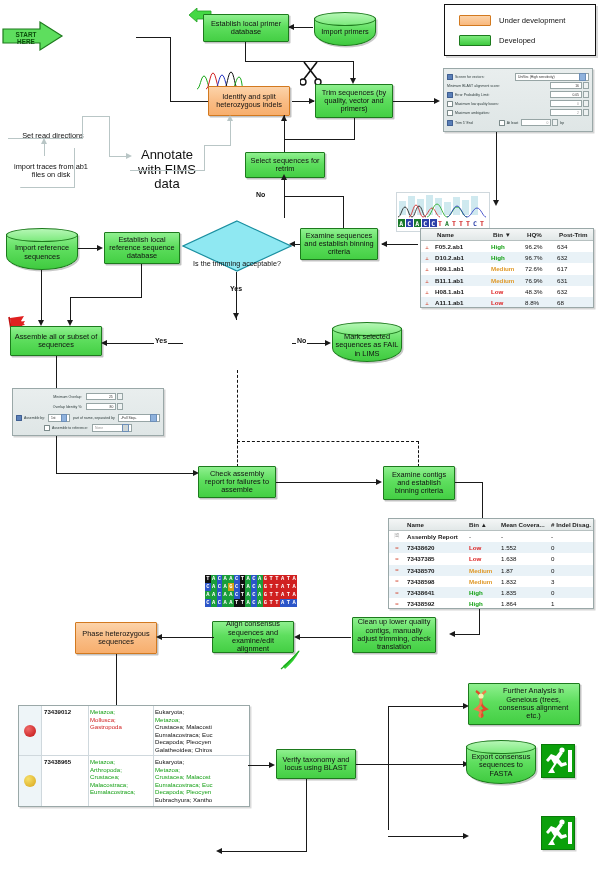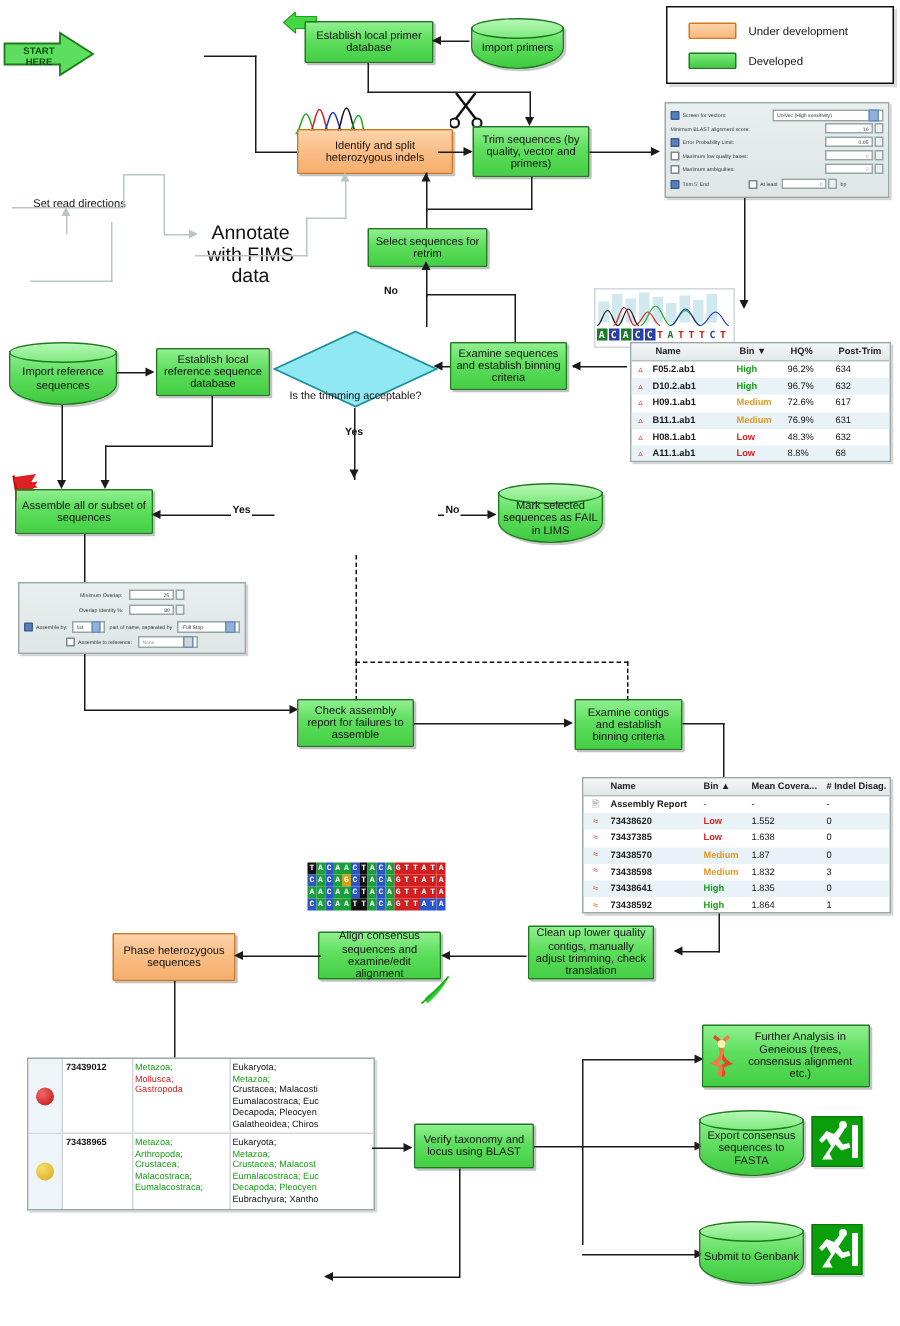--- a/index.html
+++ b/index.html
@@ -173,21 +173,21 @@
   <div class="arrow ar-r" style="left:209px;top:97.6px;"></div>
 
   <svg class="sprite" style="left:196px;top:70px;" width="48" height="20" viewBox="0 0 48 20">
     <path d="M1,19 C4,19 5,6 8,6 C11,6 12,19 15,19" fill="none" stroke="#1ca81c" stroke-width="1"></path>
     <path d="M10,19 C13,19 14,3 17,3 C20,3 21,19 24,19" fill="none" stroke="#d02020" stroke-width="1"></path>
     <path d="M19,19 C22,19 23,5 26,5 C29,5 30,19 33,19" fill="none" stroke="#2030c0" stroke-width="1"></path>
     <path d="M28,19 C31,19 32,2 35,2 C38,2 39,19 42,19" fill="none" stroke="#111111" stroke-width="1"></path>
     <path d="M36,19 C39,19 40,7 43,7 C46,7 46,19 47,19" fill="none" stroke="#1ca81c" stroke-width="1"></path>
   </svg>
 
-  <div class="node proc orange" style="left:198px;top:86px;width:104px;height:30px;align-items:center;">
+  <div class="node proc orange" style="left:208px;top:86px;width:82px;height:30px;align-items:center;">
     <span>Identify and split heterozygous indels</span>
   </div>
 
   <svg class="sprite" style="left:300px;top:60px;" width="22" height="26" viewBox="0 0 22 26">
     <line x1="4" y1="2" x2="17" y2="19" stroke="#111" stroke-width="1.6"></line>
     <line x1="17" y1="2" x2="4" y2="19" stroke="#111" stroke-width="1.6"></line>
     <circle cx="3" cy="22" r="3" fill="none" stroke="#111" stroke-width="1.4"></circle>
     <circle cx="18" cy="22" r="3" fill="none" stroke="#111" stroke-width="1.4"></circle>
   </svg>
 
@@ -256,20 +256,23 @@
   <div class="node" style="left:10px;top:130px;width:86px;height:12px;font-size:7.4px;">
     <span>Set read directions</span>
   </div>
   <div class="ln lnh gray" style="left:8px;top:138px;width:75px;"></div>
   <div class="ln lnv gray" style="left:82px;top:116px;height:22px;"></div>
   <div class="ln lnh gray" style="left:82px;top:116px;width:28px;"></div>
   <div class="ln lnv gray" style="left:109px;top:116px;height:40px;"></div>
   <div class="ln lnh gray" style="left:109px;top:156px;width:18px;"></div>
   <div class="arrow ar-r g" style="left:126px;top:152.6px;"></div>
 
+  <div class="node" style="left:8px;top:156px;width:86px;height:30px;font-size:7.4px;">
+    <span>import traces from ab1 files on disk</span>
+  </div>
   <div class="ln lnv gray" style="left:44px;top:142px;height:14px;"></div>
   <div class="arrow ar-u g" style="left:41px;top:138px;"></div>
   <div class="ln lnv gray" style="left:74px;top:148px;height:40px;border-radius:0 0 0 6px;"></div>
   <div class="ln lnh gray" style="left:20px;top:187px;width:55px;border-radius:0 0 0 6px;"></div>
 
   <div class="node" style="left:133px;top:160px;width:68px;height:20px;font-size:13px;">
     <span>Annotate with FIMS data</span>
   </div>
   <div class="ln lnh gray" style="left:130px;top:170px;width:75px;"></div>
   <div class="ln lnv gray" style="left:204px;top:145px;height:26px;"></div>
@@ -745,25 +748,20 @@
   </div>
   <div class="exitsign" style="left:541px;top:744px;width:32px;height:32px;">
     <svg width="32" height="32" viewBox="0 0 32 32">
       <rect x="0" y="0" width="32" height="32" fill="#0ba00b"></rect>
       <path d="M6,28 L12,19 L9,14 L6,17 L4,15 L9,9 L14,11 L18,6 L21,8 L17,14 L20,18 L24,17 L25,20 L19,22 L15,18 L11,24 L13,28 Z" fill="#ffffff"></path>
       <circle cx="20" cy="5" r="2.6" fill="#ffffff"></circle>
       <rect x="26" y="5" width="4" height="22" fill="#ffffff"></rect>
     </svg>
   </div>
 
-  <div class="cyl" style="left:466px;top:814px;width:70px;height:42px;">
-    <div class="body"></div>
-    <div class="top"></div>
-    <div class="clabel">Submit to Genbank</div>
-  </div>
   <div class="exitsign" style="left:541px;top:816px;width:32px;height:32px;">
     <svg width="32" height="32" viewBox="0 0 32 32">
       <rect x="0" y="0" width="32" height="32" fill="#0ba00b"></rect>
       <path d="M6,28 L12,19 L9,14 L6,17 L4,15 L9,9 L14,11 L18,6 L21,8 L17,14 L20,18 L24,17 L25,20 L19,22 L15,18 L11,24 L13,28 Z" fill="#ffffff"></path>
       <circle cx="20" cy="5" r="2.6" fill="#ffffff"></circle>
       <rect x="26" y="5" width="4" height="22" fill="#ffffff"></rect>
     </svg>
   </div>
 
 </div>

